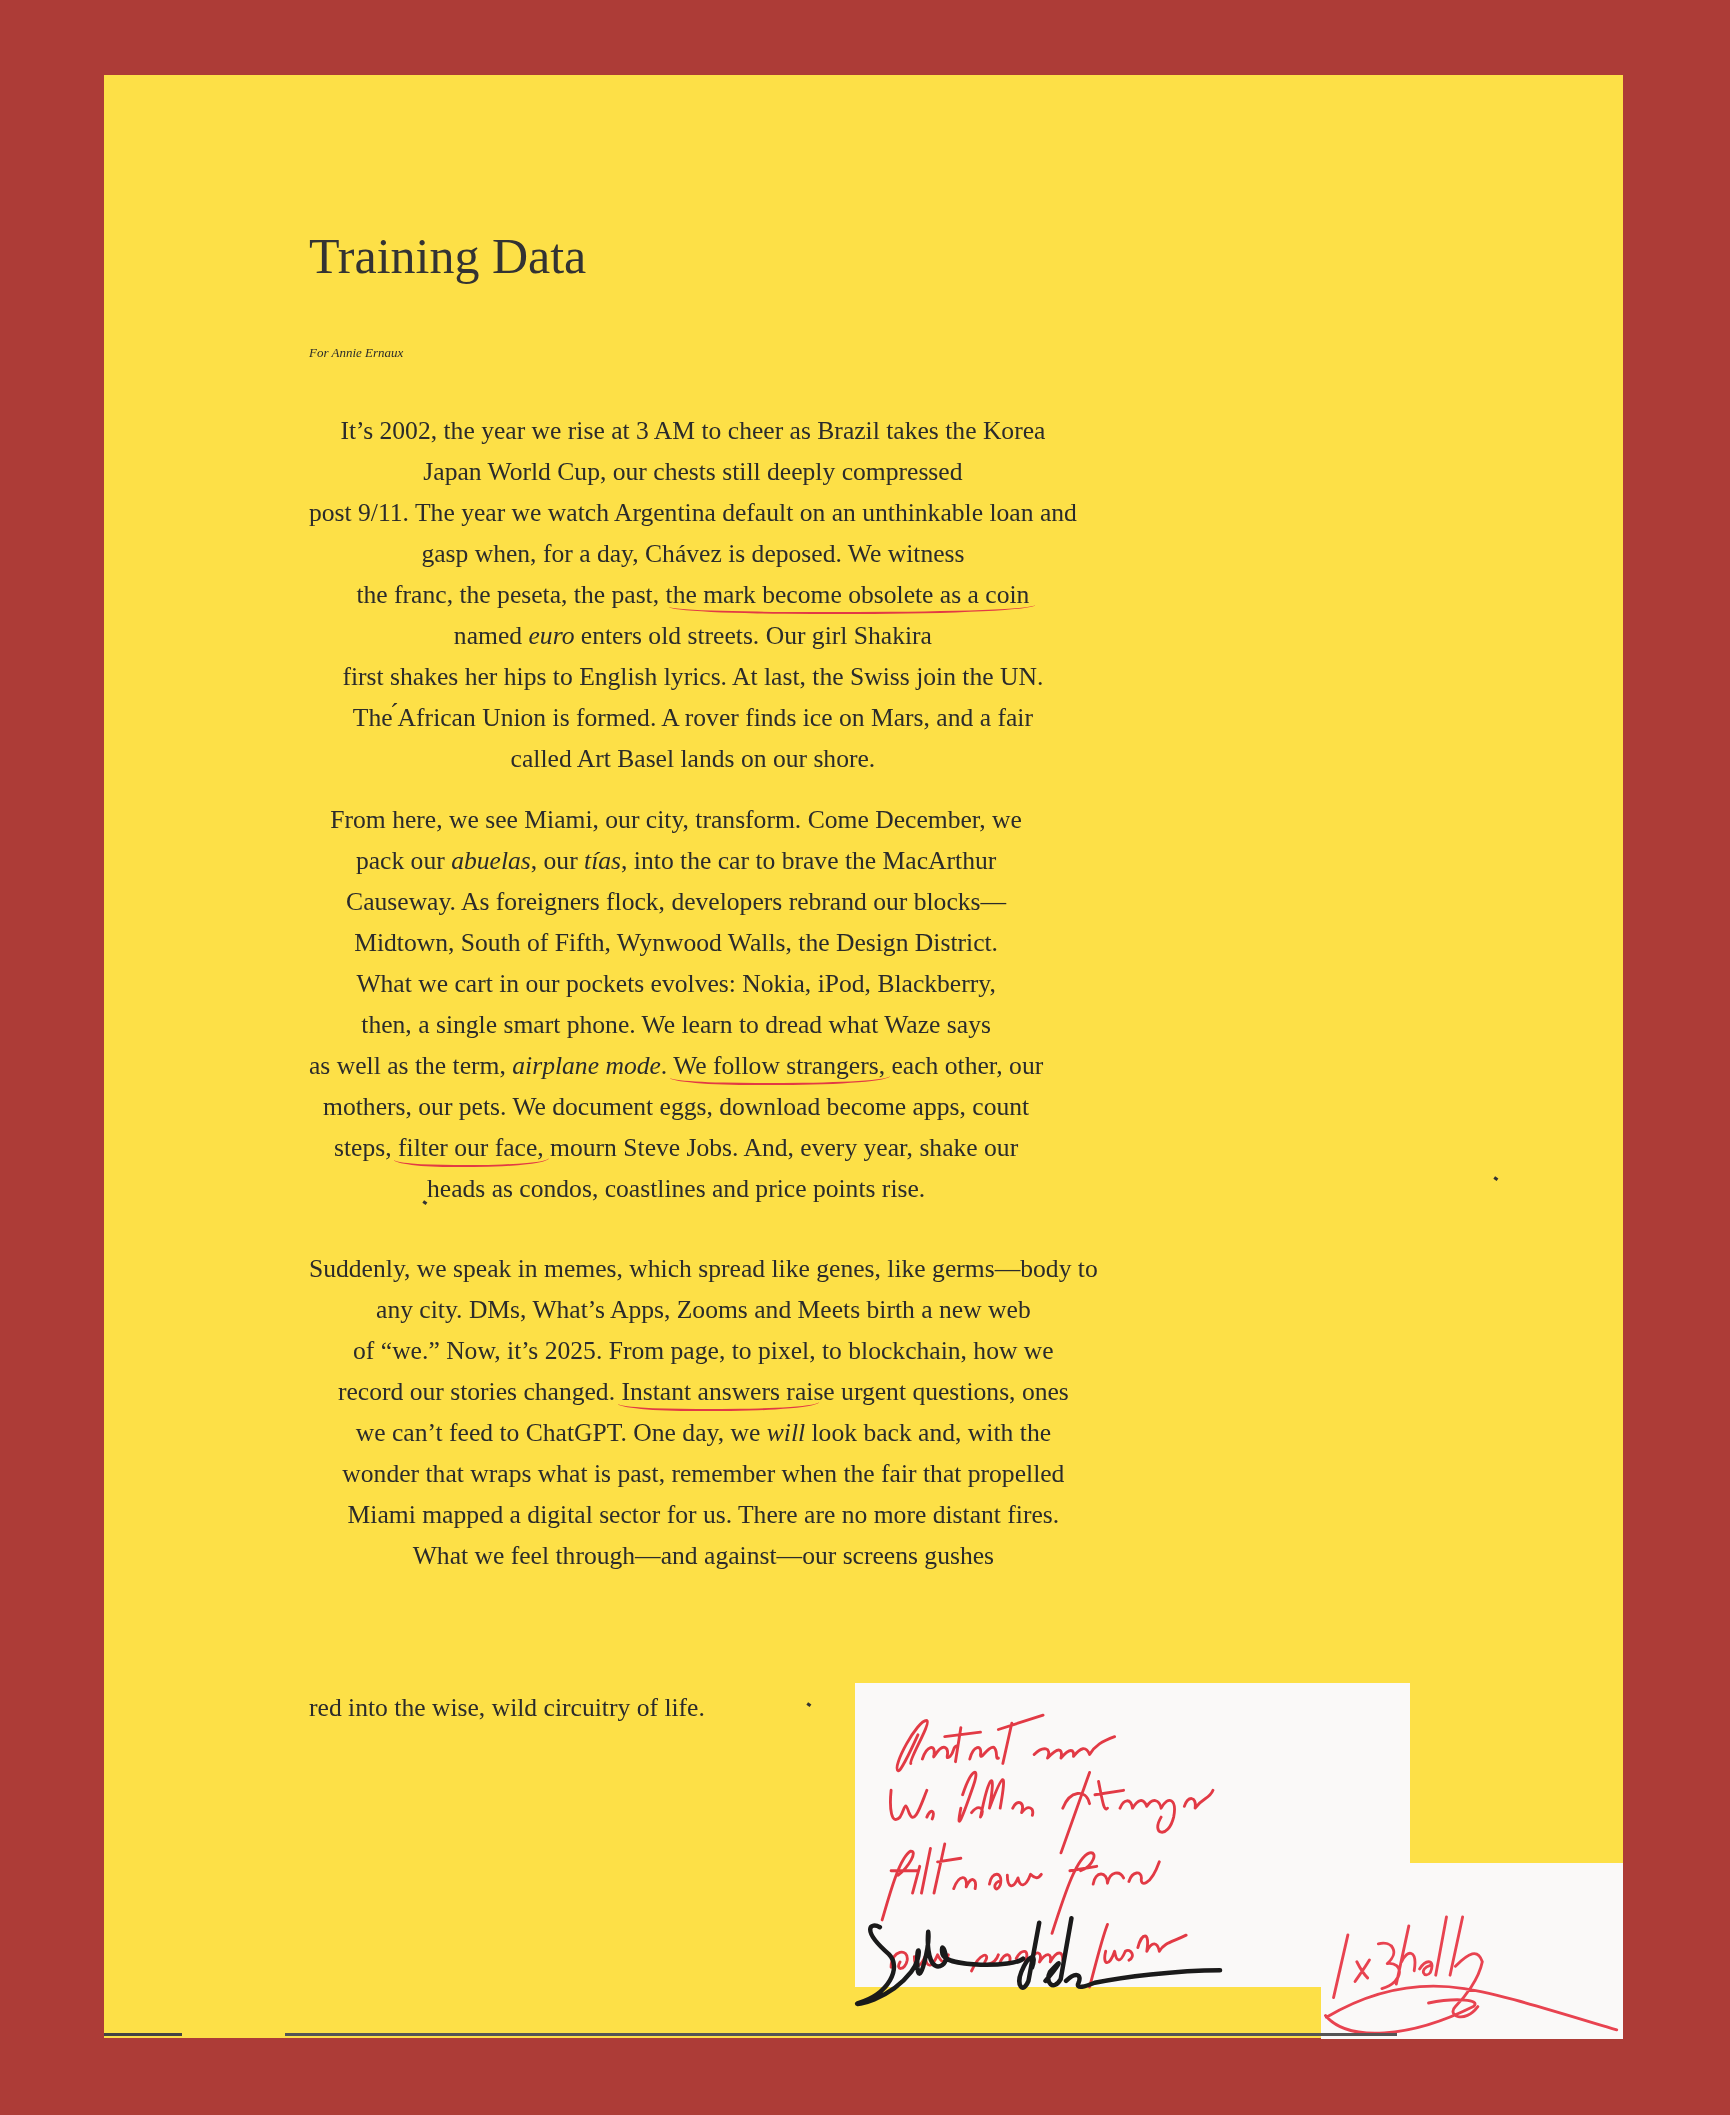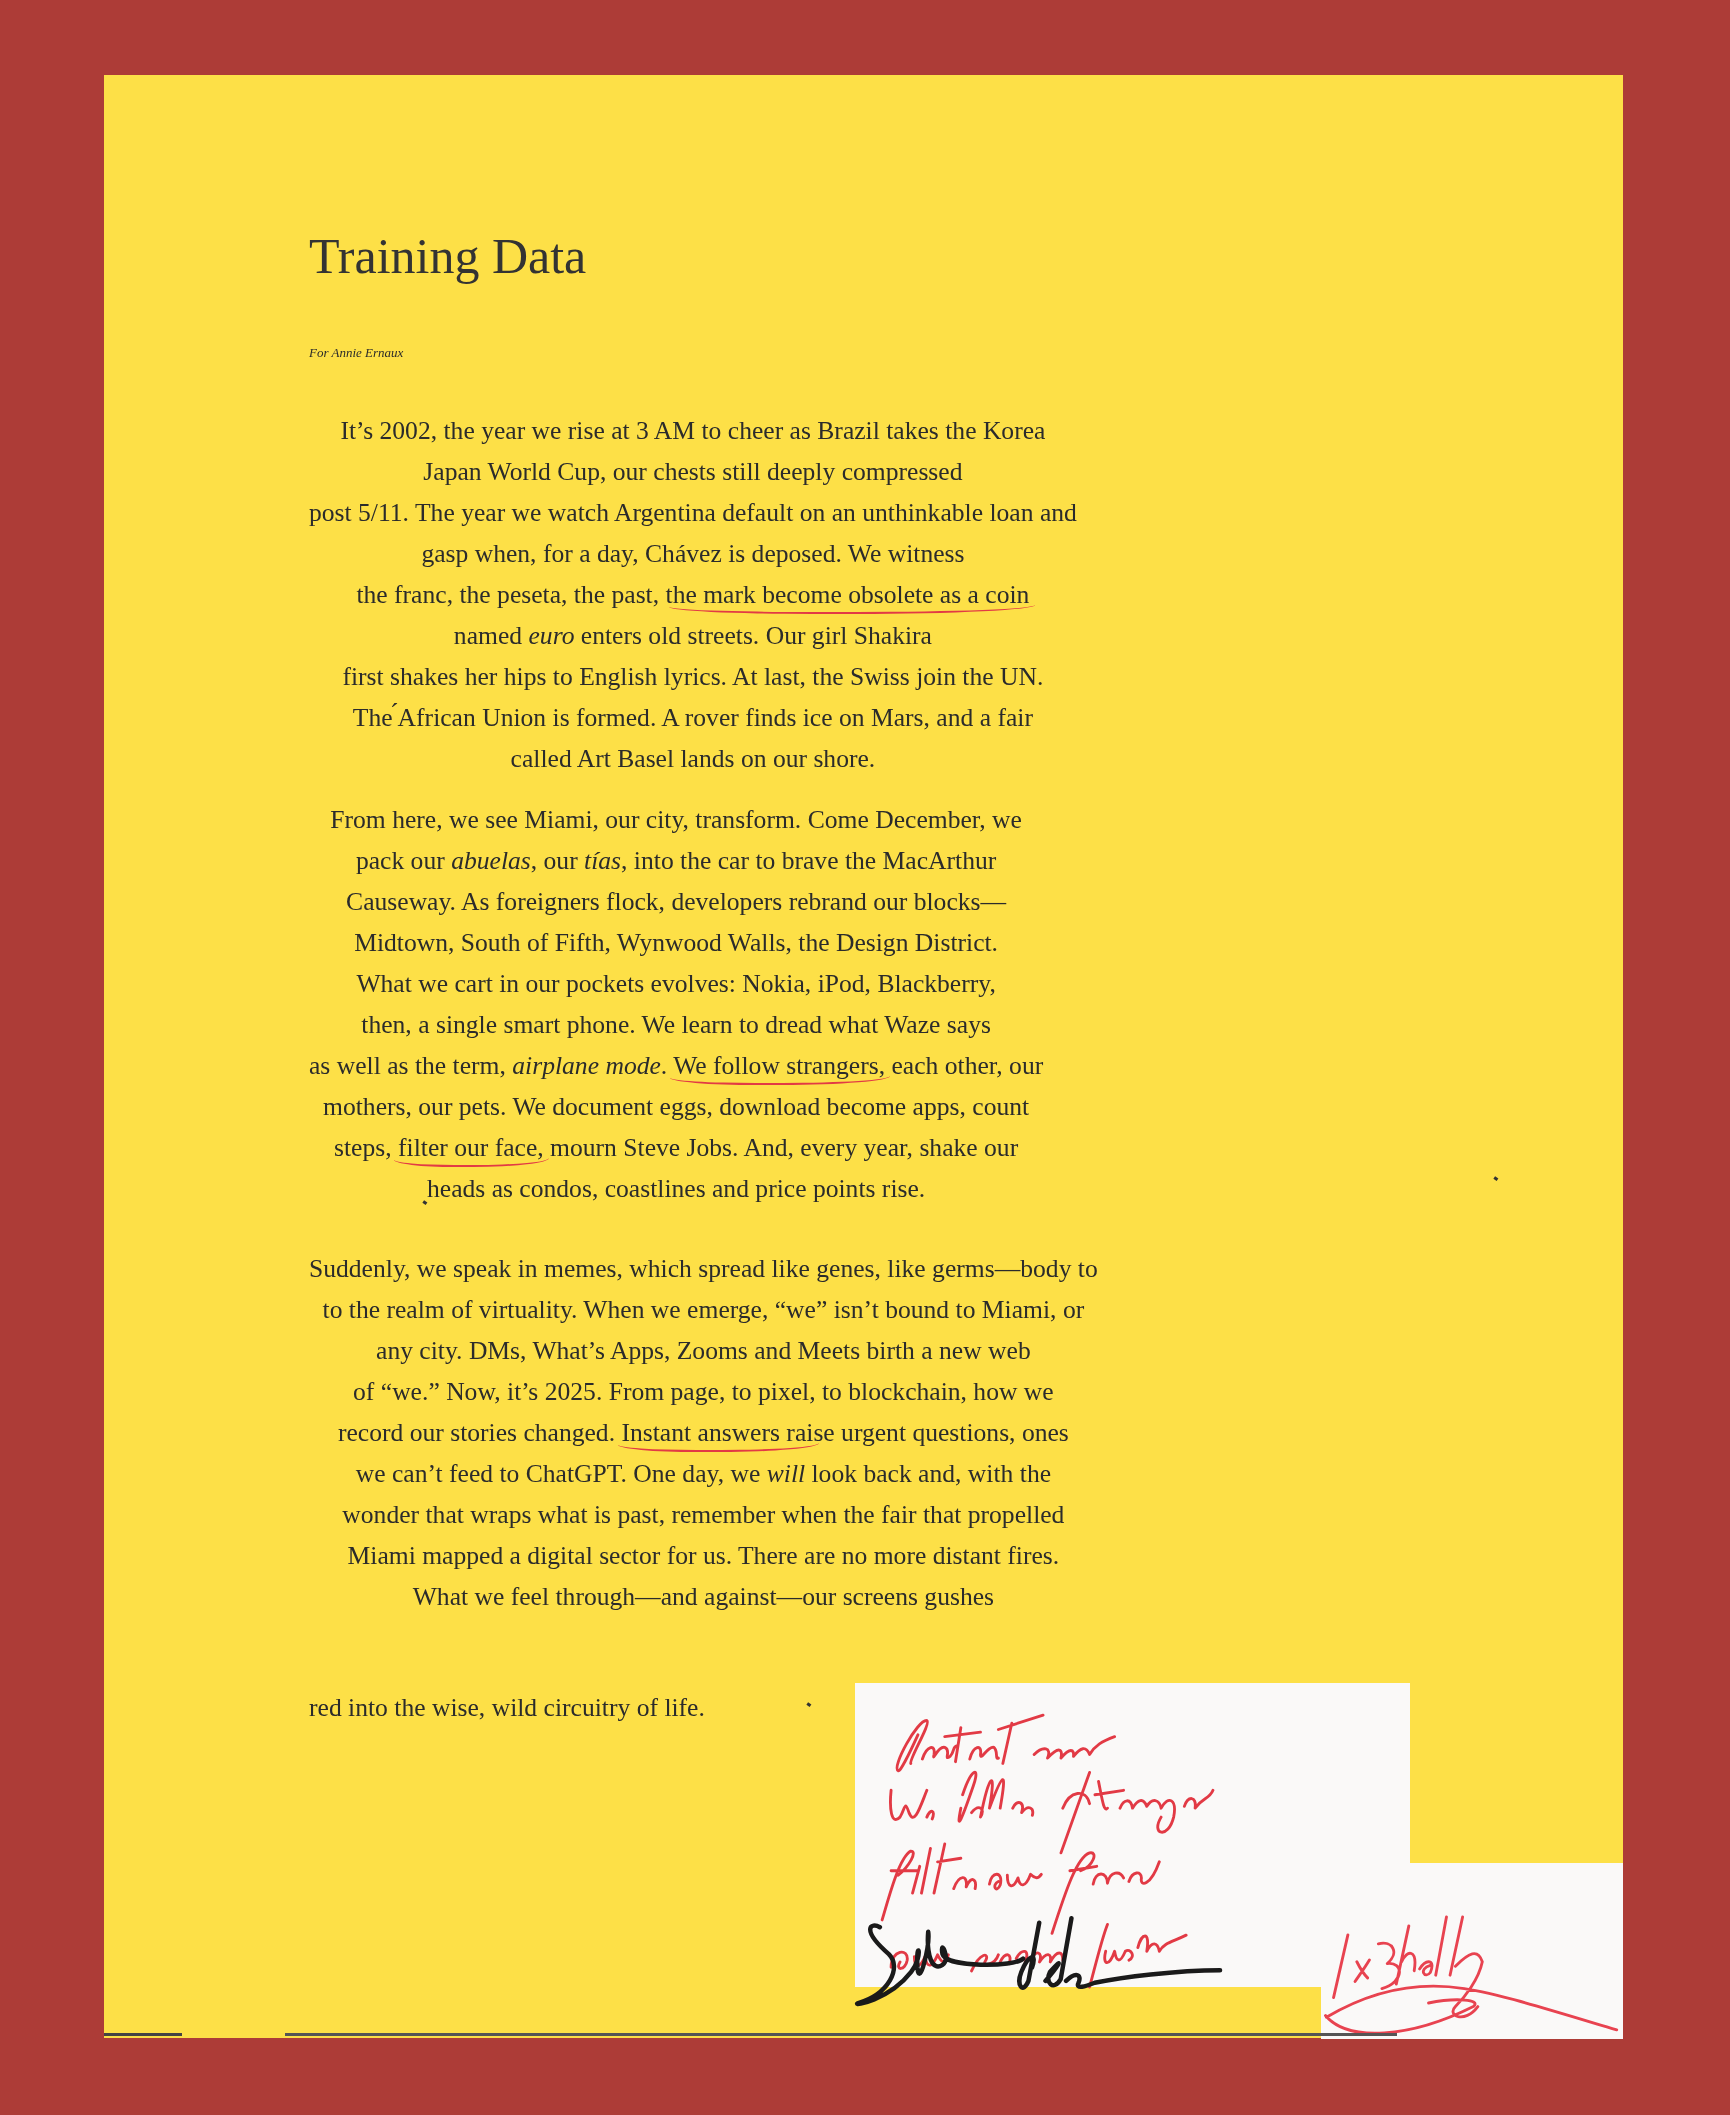--- a/index.html
+++ b/index.html
@@ -54,21 +54,21 @@
 <body>
 
 <div class="page">
 
   <h1 class="title">Training Data</h1>
   <div class="dedication">For Annie Ernaux</div>
 
   <div class="stanza" style="top:335px">
     <span class="line">It’s 2002, the year we rise at 3 AM to cheer as Brazil takes  the Korea</span>
     <span class="line">Japan World Cup, our chests still deeply compressed</span>
-    <span class="line">post 5/11. The year we watch Argentina default on an unthinkable loan and</span>
+    <span class="line">post 9/11. The year we watch Argentina default on an unthinkable loan and</span>
     <span class="line">gasp when, for a day, Chávez is deposed. We witness</span>
     <span class="line"><span>the franc, the peseta, the past, t</span><span class="ul">he mark become obsolete as a coin</span></span>
     <span class="line"><span>named </span><i>euro</i><span> enters old streets. Our girl Shakira</span></span>
     <span class="line">first shakes her hips to English lyrics. At last, the Swiss join the UN.</span>
     <span class="line">The ́African Union is formed. A rover finds ice on Mars, and a fair</span>
     <span class="line">called Art Basel lands on our shore.</span>
   </div>
 
   <div class="stanza" style="top:724px">
     <span class="line">From here, we see Miami, our city, transform. Come December, we</span>
@@ -78,21 +78,20 @@
     <span class="line">What we cart in our pockets evolves: Nokia, iPod, Blackberry,</span>
     <span class="line">then, a single smart phone. We learn to dread what Waze says</span>
     <span class="line"><span>as well as the term, </span><i>airplane mode</i><span>. </span><span class="ul">We follow strangers,</span><span> each other, our</span></span>
     <span class="line">mothers, our pets. We document eggs, download become apps, count</span>
     <span class="line"><span>steps, </span><span class="ul">filter our face,</span><span> mourn Steve Jobs. And, every year, shake our</span></span>
     <span class="line">heads as condos, coastlines and price points rise.</span>
   </div>
 
   <div class="stanza" style="top:1173px">
     <span class="line">Suddenly, we speak in memes, which spread like genes, like germs—body to</span>
-    <span class="line">to the realm of virtuality. When we emerge, “we” isn’t bound to Miami, or</span>
     <span class="line">any city. DMs, What’s Apps, Zooms and Meets birth a new web</span>
     <span class="line">of “we.” Now, it’s 2025. From page, to pixel, to blockchain, how we</span>
     <span class="line"><span>record our stories changed. </span><span class="ul">Instant answers rai</span><span>se urgent questions, ones</span></span>
     <span class="line"><span>we can’t feed to ChatGPT. One day, we </span><i>will</i><span> look back and, with the</span></span>
     <span class="line">wonder that wraps what is past, remember when the fair that propelled</span>
     <span class="line">Miami mapped a digital sector for us. There are no more distant fires.</span>
     <span class="line">What we feel through—and against—our screens gushes</span>
   </div>
 
   <div class="stanza" style="top:1612px">

